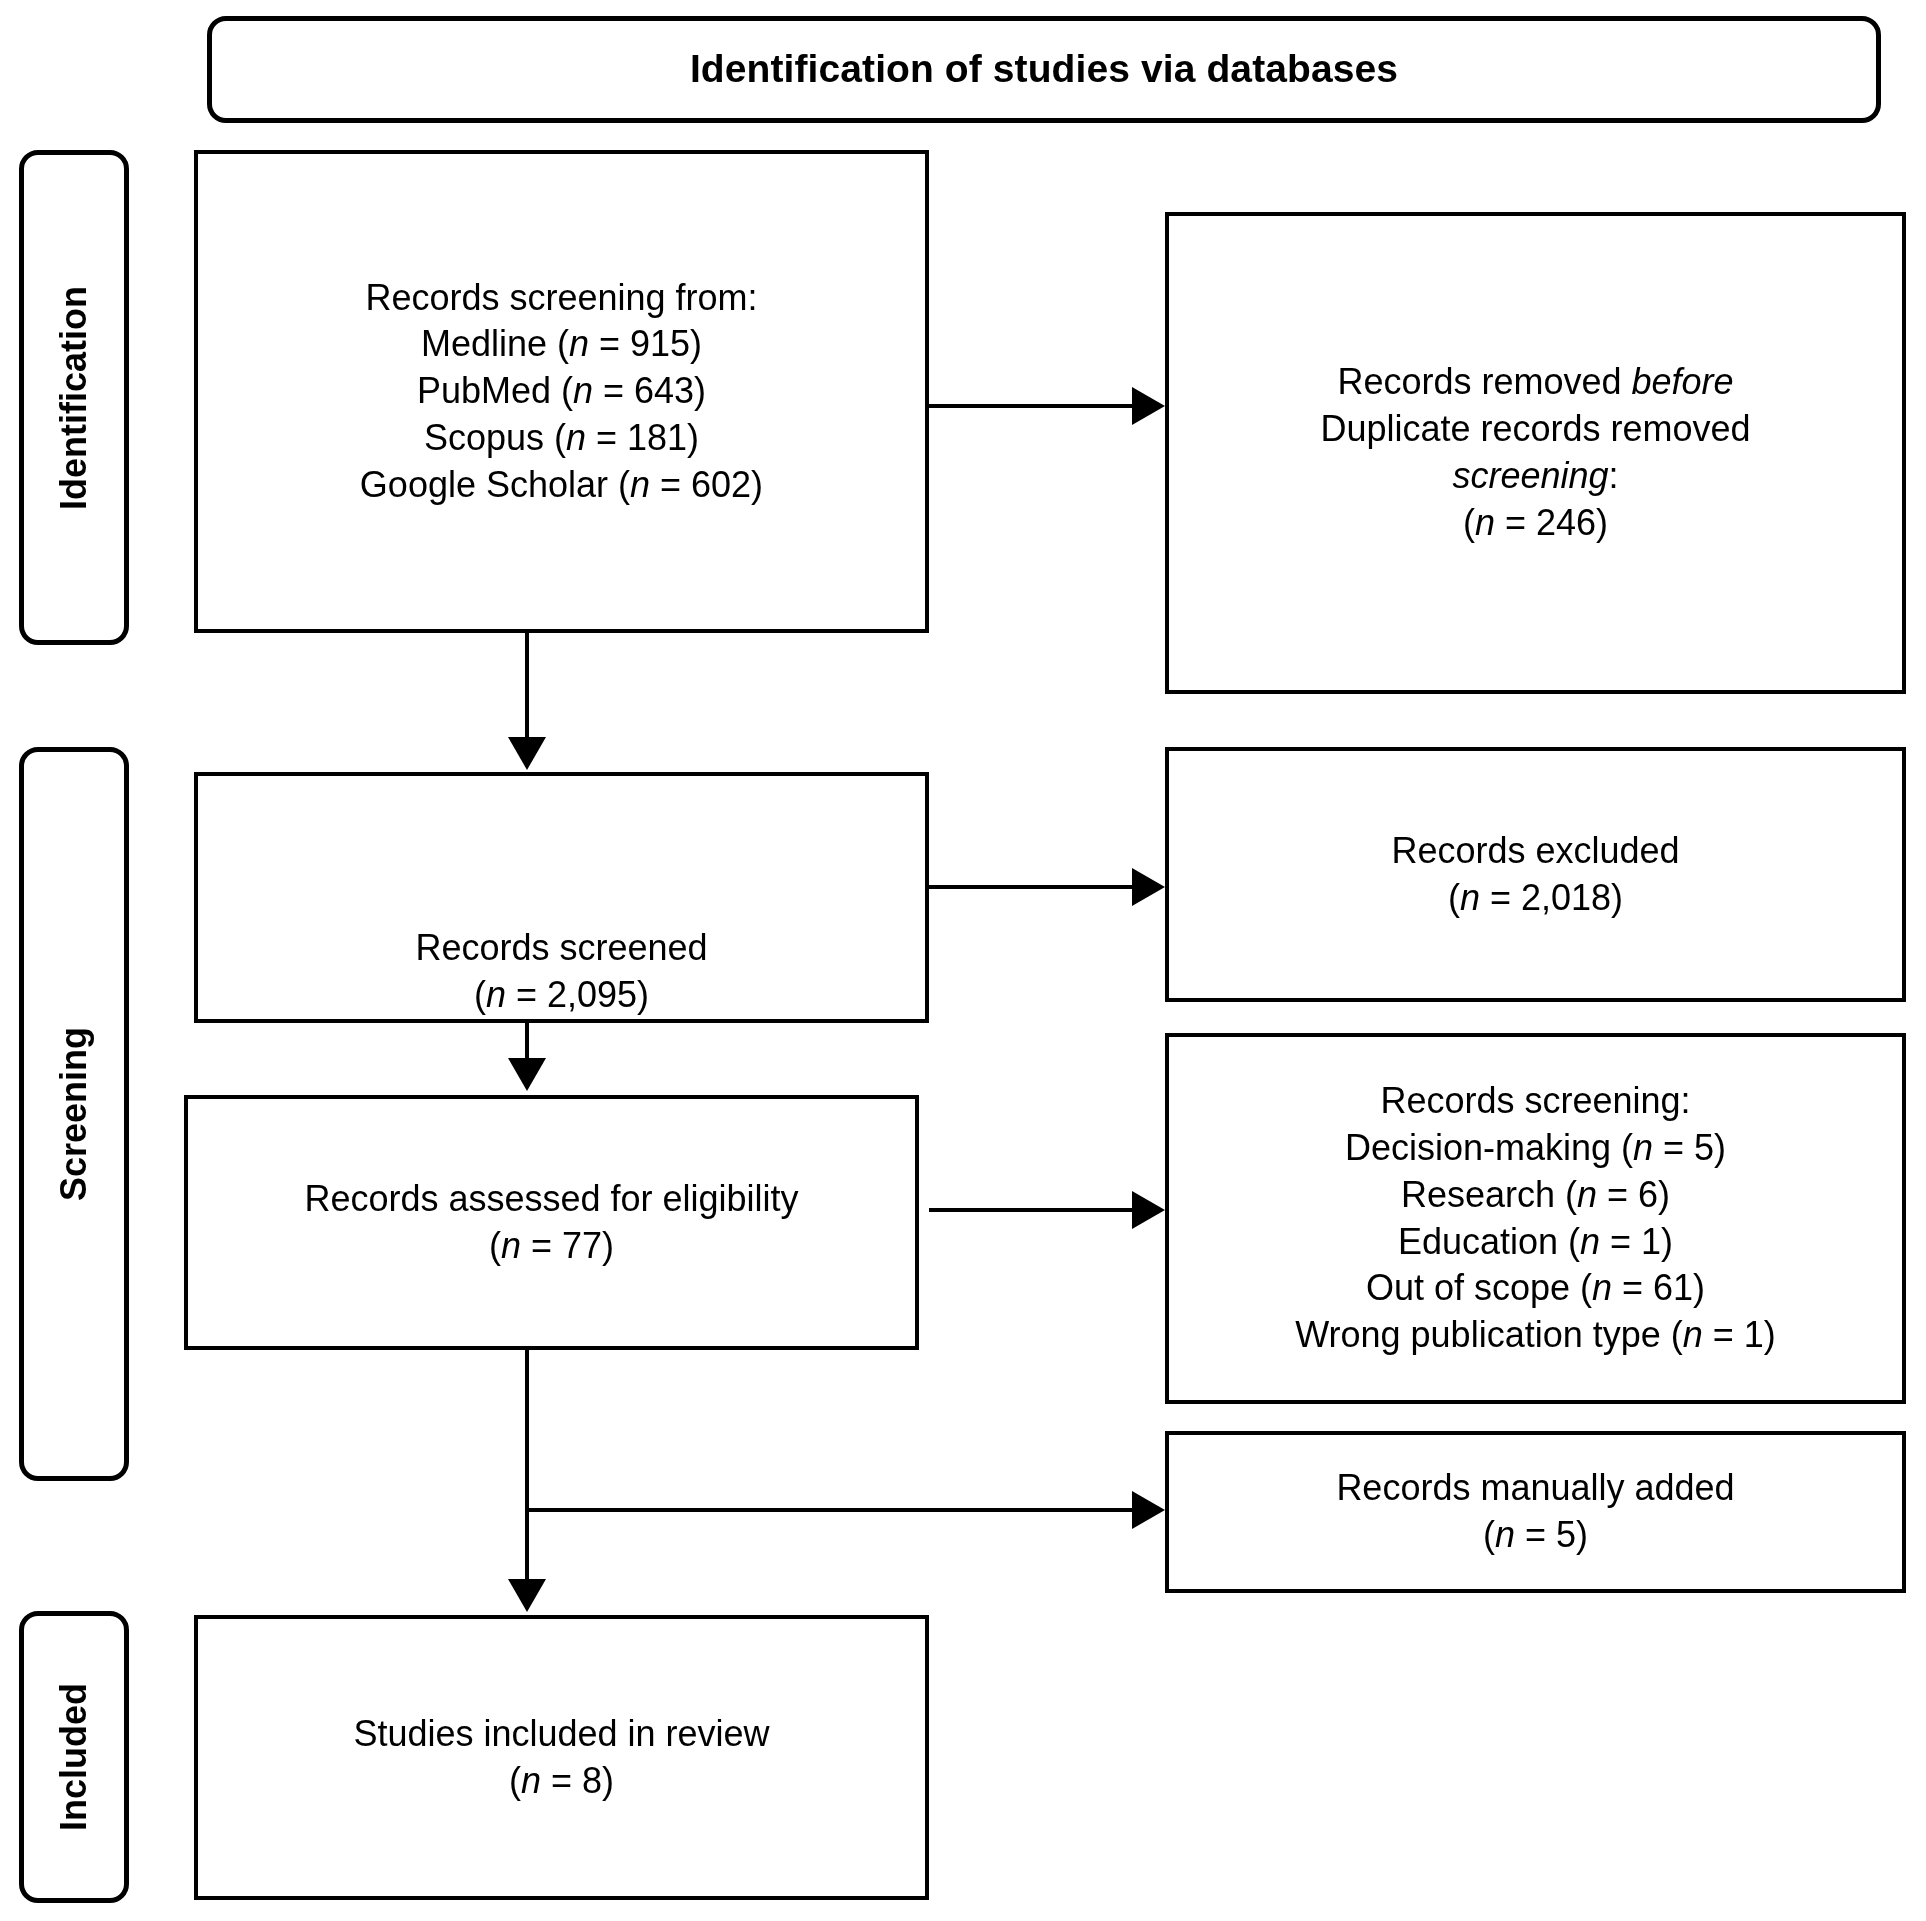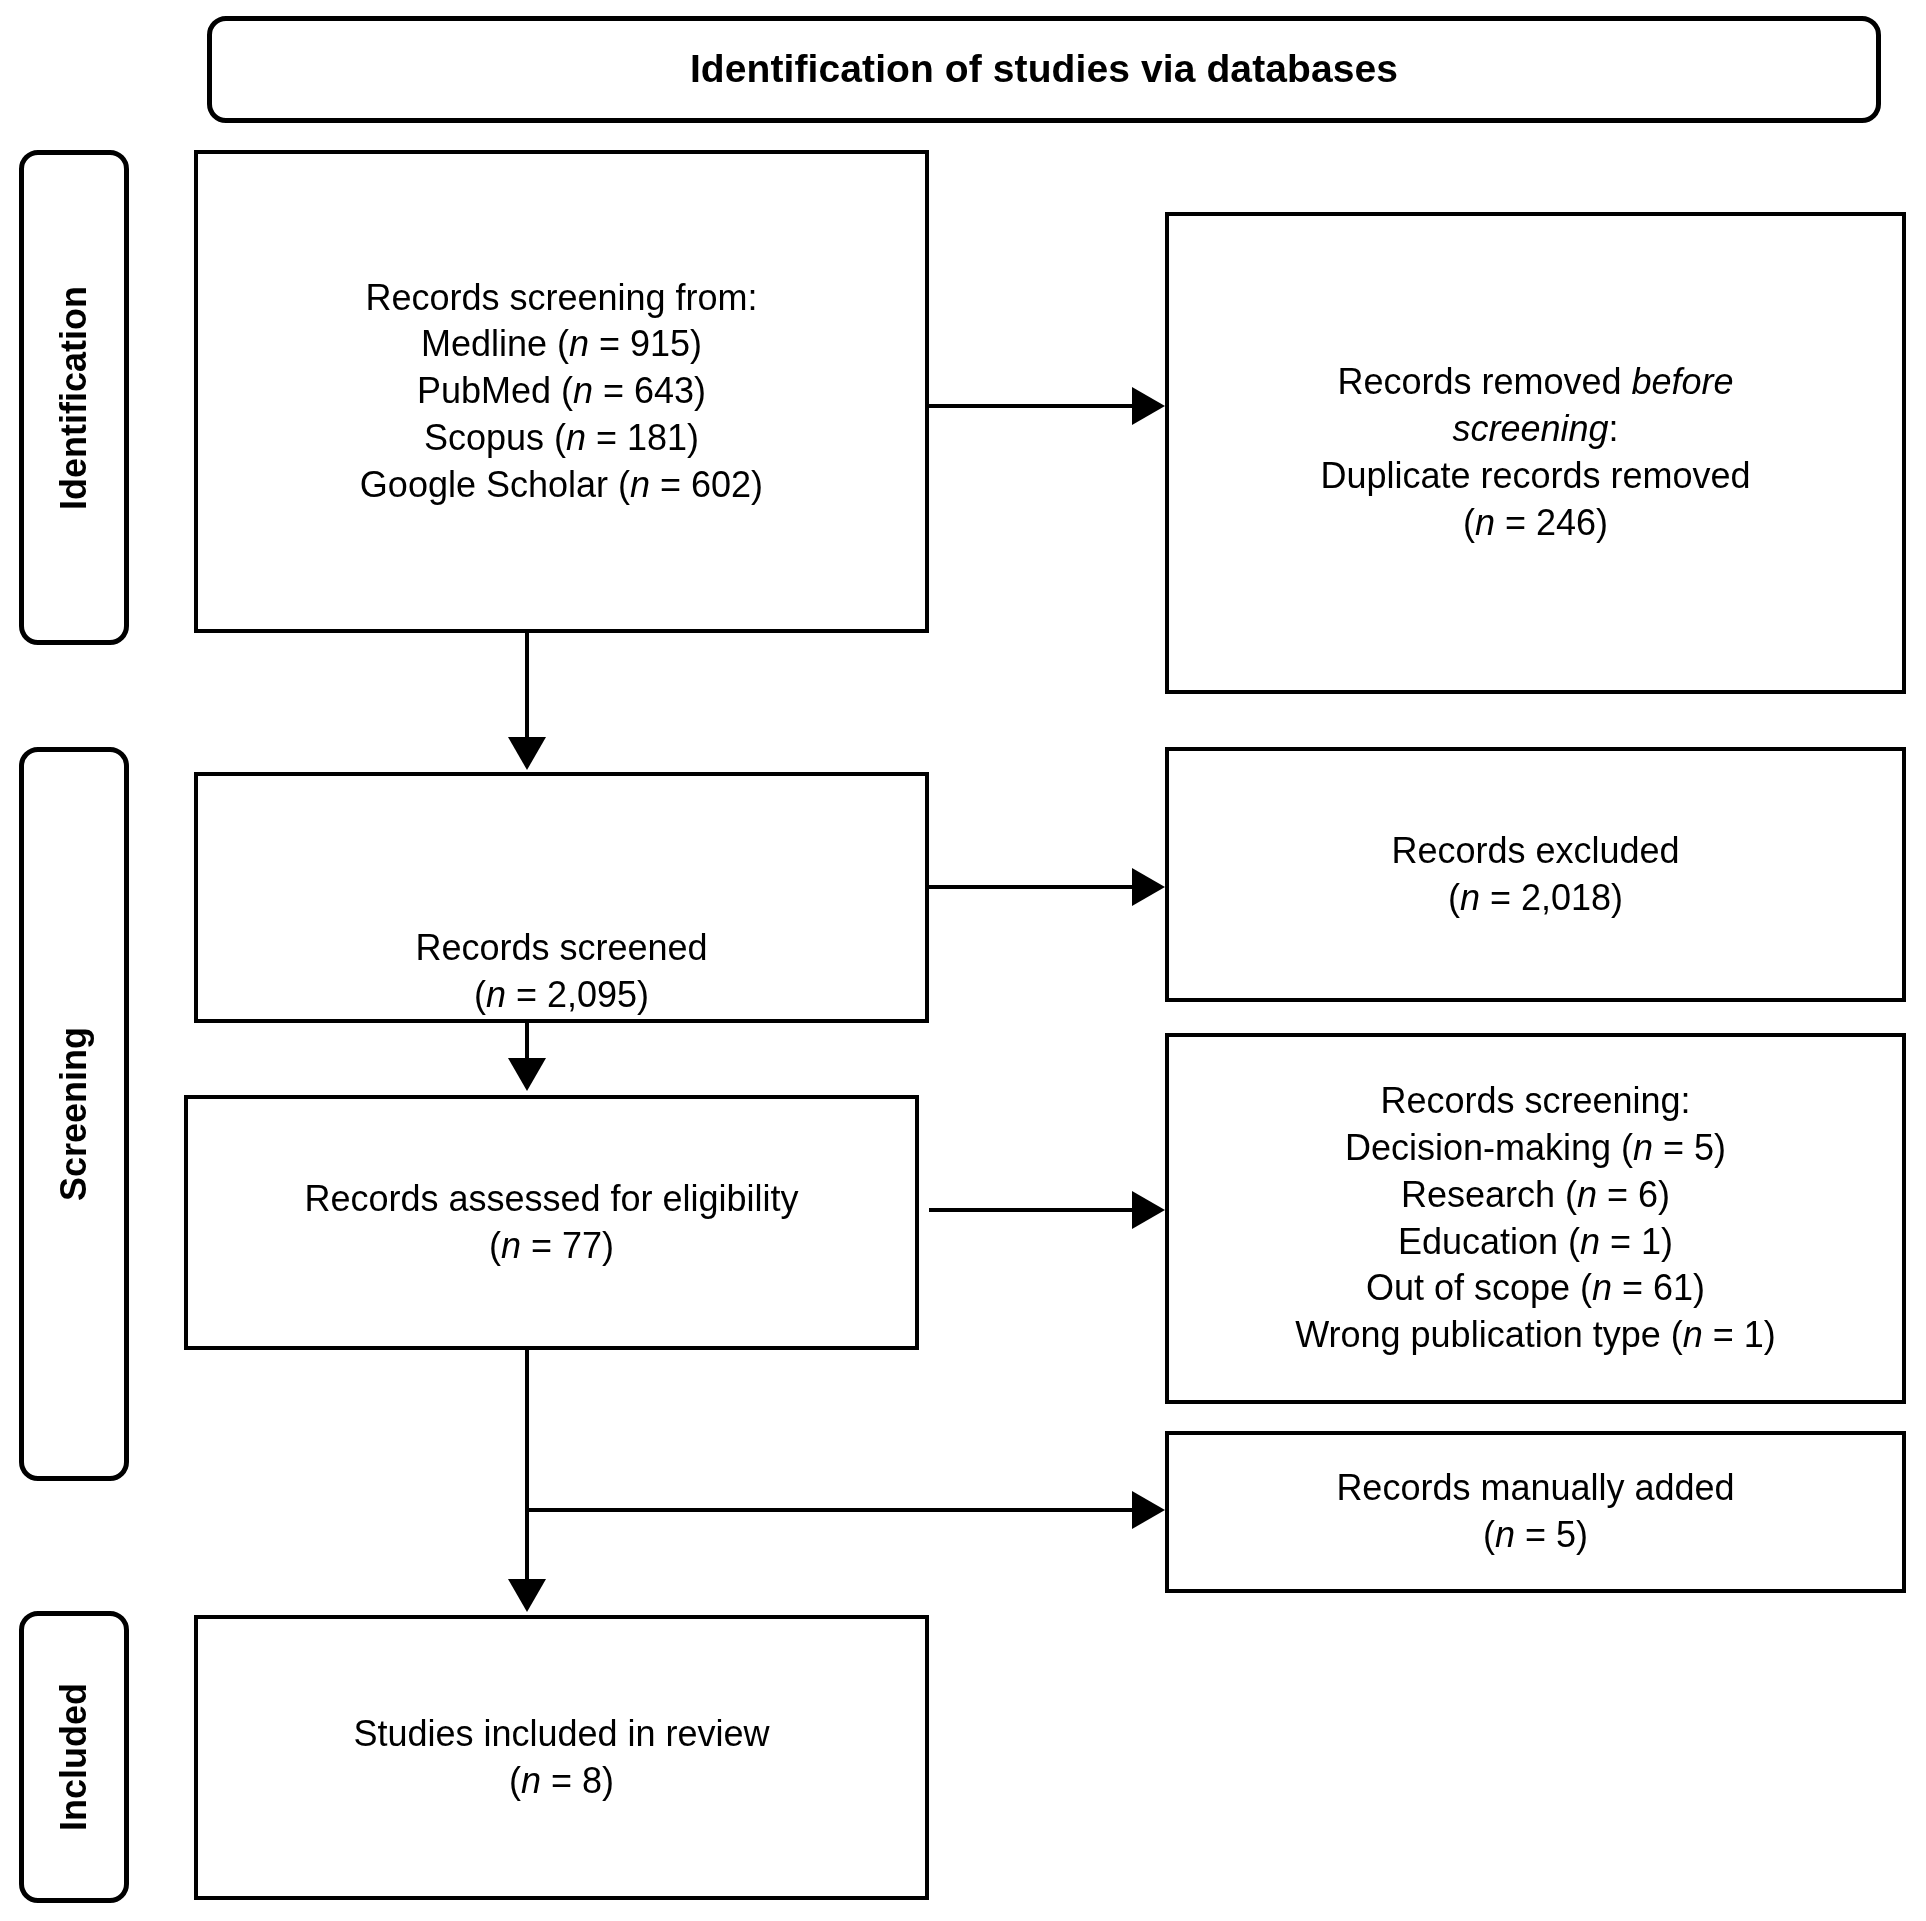--- a/index.html
+++ b/index.html
@@ -60,22 +60,22 @@
       <div>Medline (<em>n</em> = 915)</div>
       <div>PubMed (<em>n</em> = 643)</div>
       <div>Scopus (<em>n</em> = 181)</div>
       <div>Google Scholar (<em>n</em> = 602)</div>
     </div>
   </div>
 
   <div class="box" style="left:1165px;top:168px;width:741px;height:482px;margin-top:44px;">
     <div class="txt">
       <div>Records removed <em>before</em></div>
+      <div>Duplicate records removed</div>
       <div><em>screening</em>:</div>
-      <div>Duplicate records removed</div>
       <div>(<em>n</em> = 246)</div>
     </div>
   </div>
 
   <div class="hline" style="left:929px;top:404px;width:208px;"></div>
   <div class="arrow-right" style="left:1132px;top:387px;"></div>
 
   <div class="vline" style="left:525px;top:633px;width:3.8px;height:107px;"></div>
   <div class="arrow-down" style="left:508px;top:737px;"></div>
 

